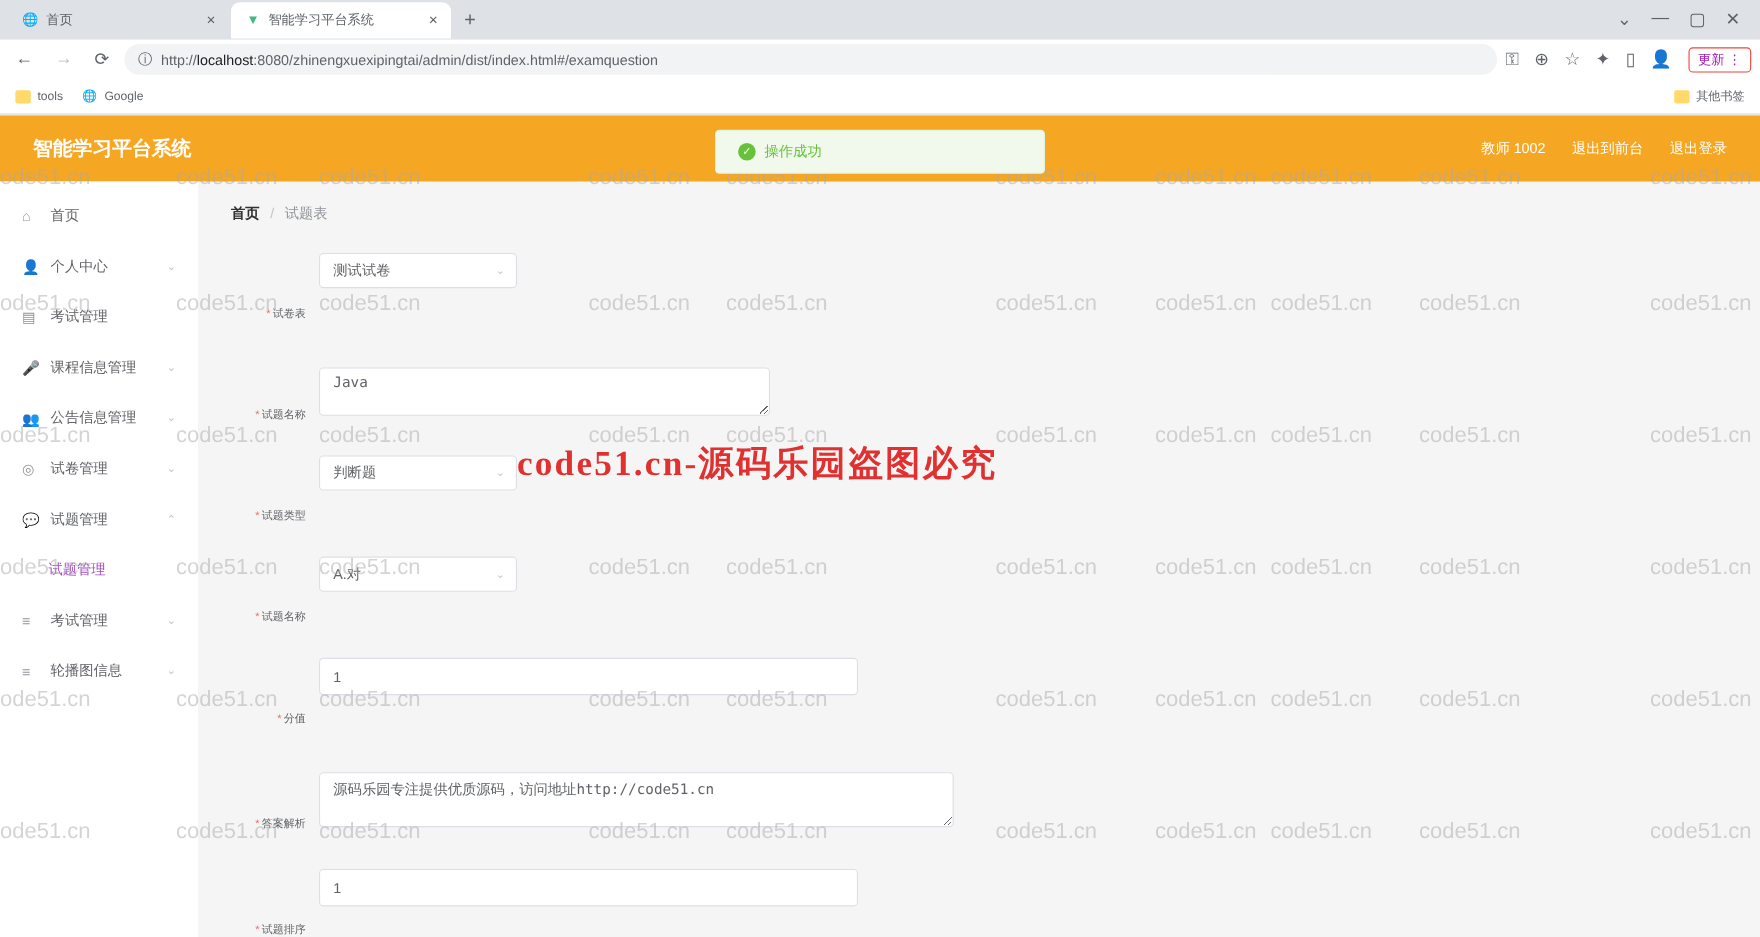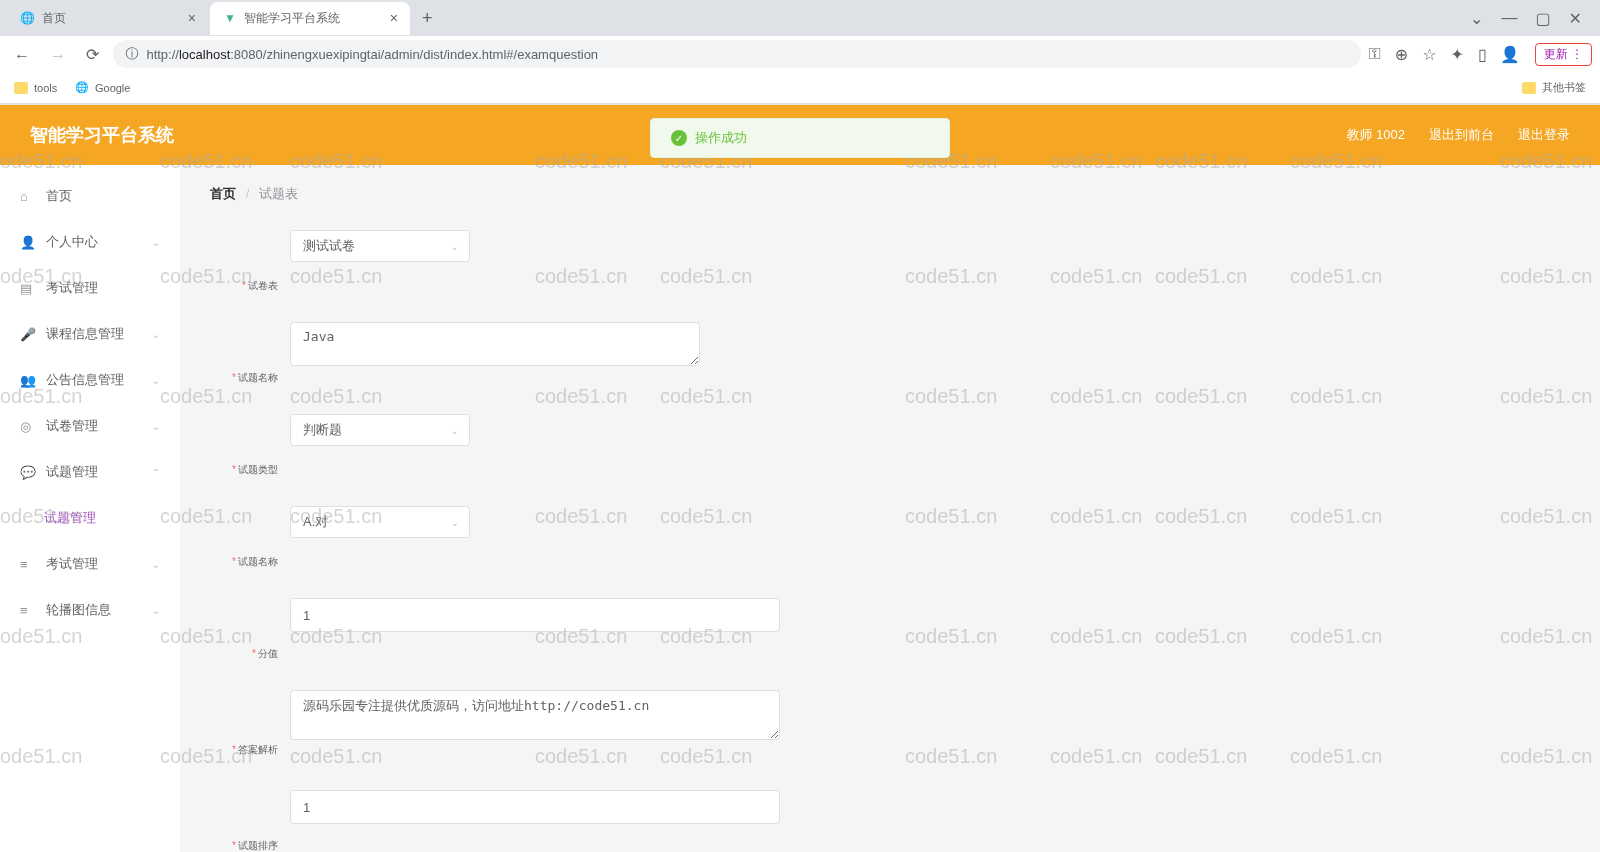--- a/index.html
+++ b/index.html
@@ -51,21 +51,21 @@
 .breadcrumb .sep { color: #c0c4cc; margin: 0 6px; }
 .breadcrumb .cur { color: #909399; }
 
 
 .form-row { display: flex; align-items: flex-start; margin-bottom: 20px; }
 .form-label { width: 80px; text-align: right; padding-right: 12px; font-size: 10px; color: #606266; line-height: 32px; margin-top: 40px; }
 .form-label .req { color: #f56c6c; margin-right: 2px; }
 .form-control { display: flex; }
 .sel { width: 180px; height: 32px; border: 1px solid #dcdfe6; border-radius: 4px; padding: 0 30px 0 12px; font-size: 13px; color: #606266; background: #fff; position: relative; display: flex; align-items: center; cursor: pointer; }
 .sel-arrow { position: absolute; right: 10px; color: #c0c4cc; font-size: 10px; }
-.textarea { width: 410px; min-height: 40px; border: 1px solid #dcdfe6; border-radius: 4px; padding: 6px 12px; font-size: 13px; font-family: monospace; color: #606266; resize: both; background: #fff; }
+.textarea { width: 410px; min-height: 40px; border: 1px solid #dcdfe6; border-radius: 4px; padding: 6px 12px; font-size: 13px; font-family: monospace; color: #606266; resize: both; background: #fff; margin-top: 12px; }
 .textarea.tall { min-height: 50px; }
 .input { width: 490px; height: 34px; border: 1px solid #dcdfe6; border-radius: 4px; padding: 0 12px; font-size: 13px; color: #606266; background: #fff; }
 .btn-row { padding-left: 80px; display: flex; gap: 12px; }
 .btn { padding: 9px 20px; border-radius: 4px; font-size: 13px; cursor: pointer; border: none; }
 .btn-primary { background: #f5a623; color: #fff; }
 .btn-default { background: #f2f6fc; color: #909399; border: 1px solid #e4e7ed; }
 
 
 .watermark { position: absolute; top: 0; left: 0; width: 100%; height: 100%; pointer-events: none; z-index: 50; }
 .wm-text { position: absolute; color: #aaa; opacity: 0.5; font-size: 20px; font-family: Arial; }
@@ -239,39 +239,40 @@
     <div class="form-row">
       <div class="form-label"><span class="req">*</span><span>分值</span></div>
       <div class="form-control">
           <input class="input" value="1" style="">
         </div>
     </div>
 
     <div class="form-row">
       <div class="form-label" style="line-height:40px;"><span class="req">*</span><span>答案解析</span></div>
       <div class="form-control">
-          <textarea class="textarea tall" style="width: 490px;">源码乐园专注提供优质源码，访问地址http://code51.cn</textarea>
+          <textarea class="textarea tall" style="width: 577px;">源码乐园专注提供优质源码，访问地址http://code51.cn</textarea>
         </div>
     </div>
 
     <div class="form-row">
       <div class="form-label"><span class="req">*</span><span>试题排序</span></div>
       <div class="form-control">
           <input class="input" value="1" style="">
         </div>
     </div>
 
     <div class="btn-row">
       <button class="btn btn-primary">提交</button>
       <button class="btn btn-default">取消</button>
     </div>
   </div>
 </div>
 
 <div class="watermark">
+  <div class="wm-center">code51.cn-源码乐园盗图必究</div>
 <span class="wm-text" style="left: -10px; top: 150px;">code51.cn</span>
     <span class="wm-text" style="left: 160px; top: 150px;">code51.cn</span>
     <span class="wm-text" style="left: 290px; top: 150px;">code51.cn</span>
     <span class="wm-text" style="left: 535px; top: 150px;">code51.cn</span>
     <span class="wm-text" style="left: 660px; top: 150px;">code51.cn</span>
     <span class="wm-text" style="left: 905px; top: 150px;">code51.cn</span>
     <span class="wm-text" style="left: 1050px; top: 150px;">code51.cn</span>
     <span class="wm-text" style="left: 1155px; top: 150px;">code51.cn</span>
     <span class="wm-text" style="left: 1290px; top: 150px;">code51.cn</span>
     <span class="wm-text" style="left: 1500px; top: 150px;">code51.cn</span>

